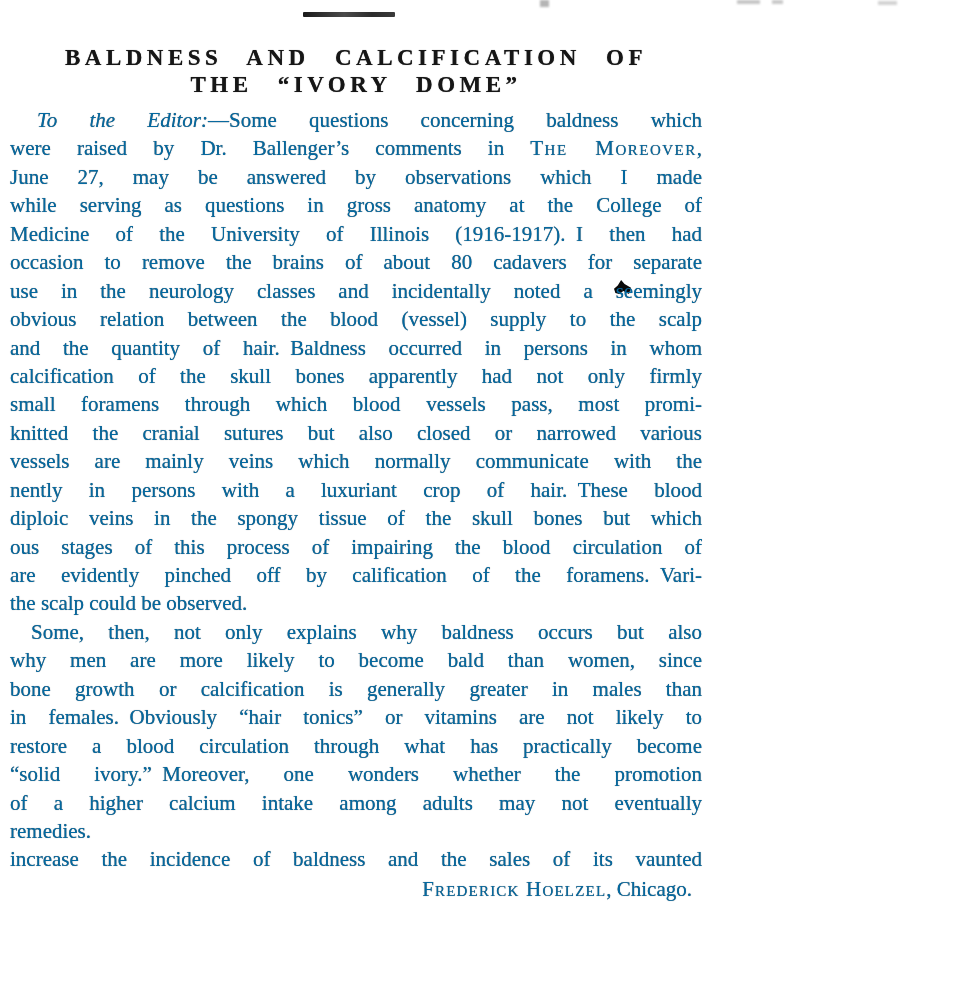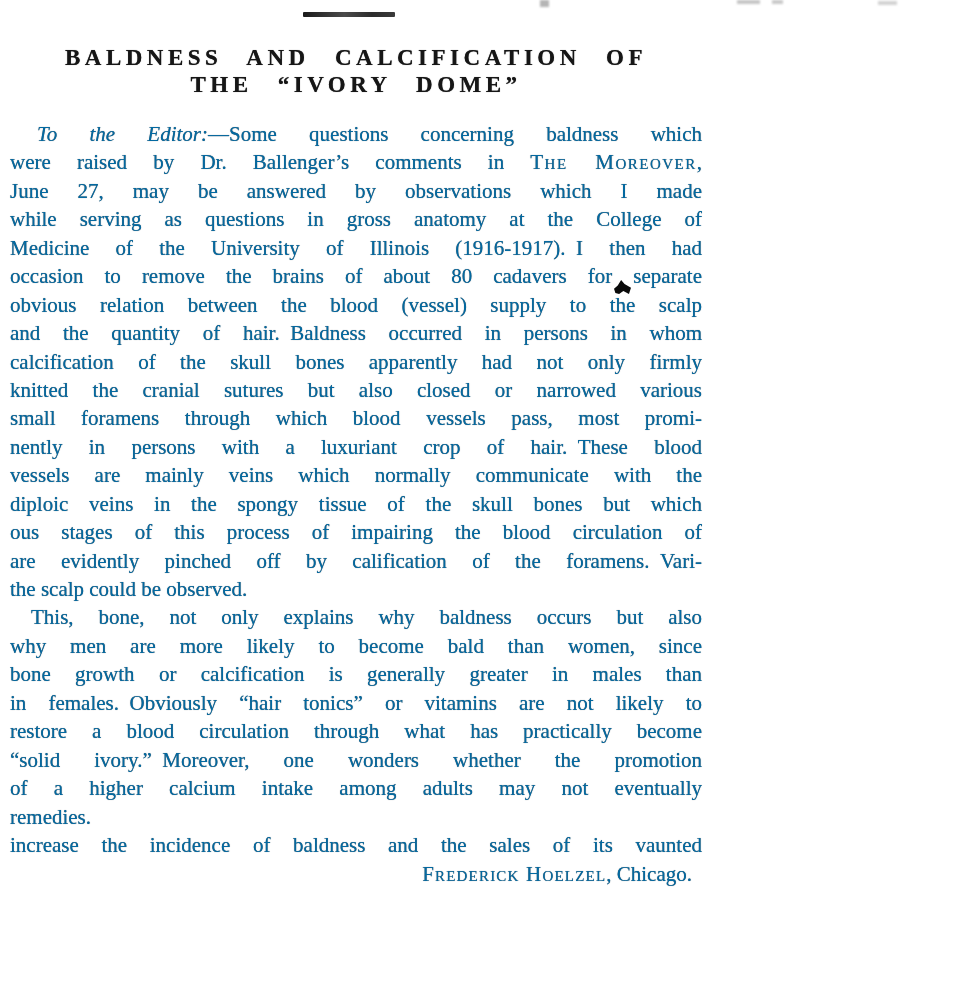--- a/index.html
+++ b/index.html
@@ -23,21 +23,21 @@
   
   .title-block {
     text-align: center;
     font-weight: bold;
     font-size: 23px;
     line-height: 27px;
     letter-spacing: 4.5px;
     word-spacing: 15px;
     color: #161616;
     text-shadow: 0 0 0.7px rgba(25,25,25,0.85);
-    margin-bottom: 22px;
+    margin-bottom: 8px;
   }
   
   .body-block {
     font-size: 21px;
     line-height: 28.45px;
     color: #0369a1;
     text-shadow: 0 0 0.7px rgba(30,30,30,0.75);
   }
   .tline {
     text-align: justify;
@@ -111,37 +111,38 @@
           <span class="salutation">To the Editor:</span><span>—Some questions concerning baldness which</span>
         </div>
         <div class="tline">
           <span>were raised by Dr. Ballenger’s comments in </span><span class="smallcaps">The Moreover</span><span>,</span>
         </div>
         <div id="p1-lines" class="lines-block">
             <div class="tline">June 27, may be answered by observations which I made</div>
             <div class="tline">while serving as questions in gross anatomy at the College of</div>
             <div class="tline">Medicine of the University of Illinois (1916-1917). I then had</div>
             <div class="tline">occasion to remove the brains of about 80 cadavers for separate</div>
+            <div class="tline">use in the neurology classes and incidentally noted a seemingly</div>
             <div class="tline">obvious relation between the blood (vessel) supply to the scalp</div>
             <div class="tline">and the quantity of hair. Baldness occurred in persons in whom</div>
             <div class="tline">calcification of the skull bones apparently had not only firmly</div>
+            <div class="tline">small foramens through which blood vessels pass, most promi-</div>
             <div class="tline">knitted the cranial sutures but also closed or narrowed various</div>
-            <div class="tline">small foramens through which blood vessels pass, most promi-</div>
+            <div class="tline">vessels are mainly veins which normally communicate with the</div>
             <div class="tline">nently in persons with a luxuriant crop of hair. These blood</div>
-            <div class="tline">vessels are mainly veins which normally communicate with the</div>
             <div class="tline">diploic veins in the spongy tissue of the skull bones but which</div>
             <div class="tline">ous stages of this process of impairing the blood circulation of</div>
             <div class="tline">are evidently pinched off by calification of the foramens. Vari-</div>
             <div class="tline tline-last">the scalp could be observed.</div>
           </div>
       </div>
 
       <div>
         <div id="p2-lines" class="lines-block indent-first">
-            <div class="tline">This, bone, not only explains why baldness occurs but also</div>
+            <div class="tline">Some, then, not only explains why baldness occurs but also</div>
             <div class="tline">why men are more likely to become bald than women, since</div>
             <div class="tline">bone growth or calcification is generally greater in males than</div>
             <div class="tline">in females. Obviously “hair tonics” or vitamins are not likely to</div>
             <div class="tline">restore a blood circulation through what has practically become</div>
             <div class="tline">“solid ivory.” Moreover, one wonders whether the promotion</div>
             <div class="tline">of a higher calcium intake among adults may not eventually</div>
             <div class="tline tline-last">remedies.</div>
             <div class="tline">increase the incidence of baldness and the sales of its vaunted</div>
           </div>
       </div>

